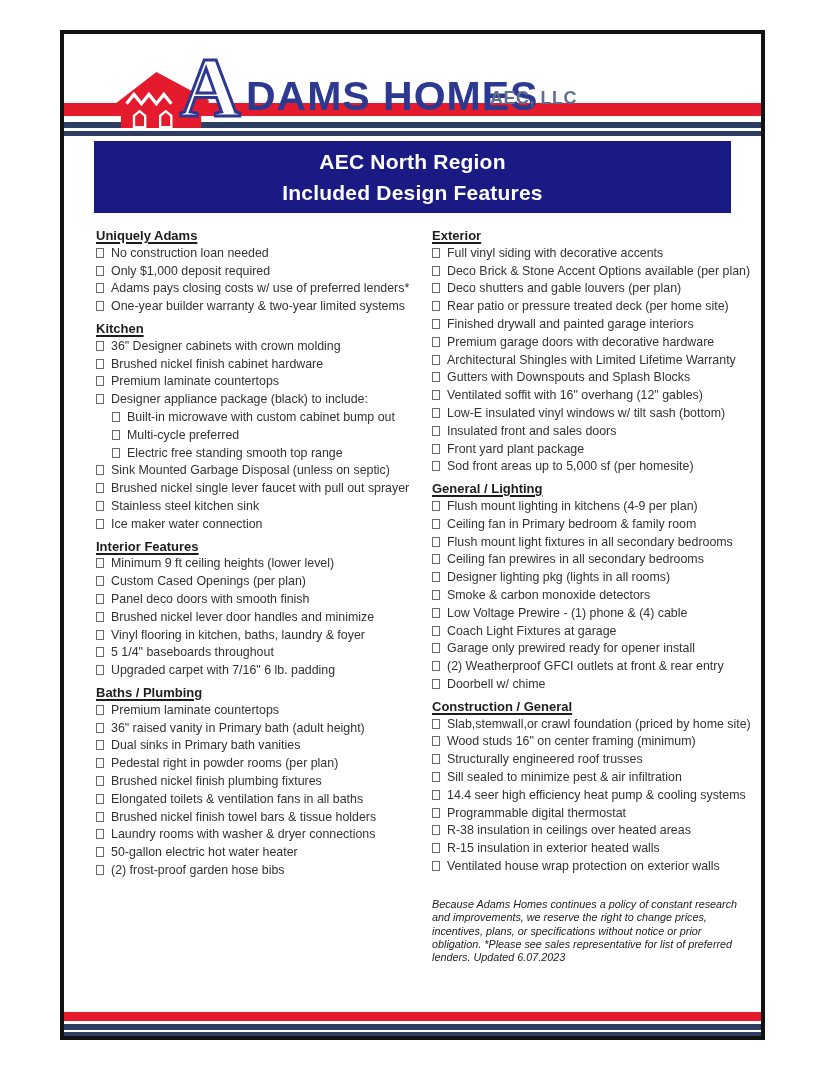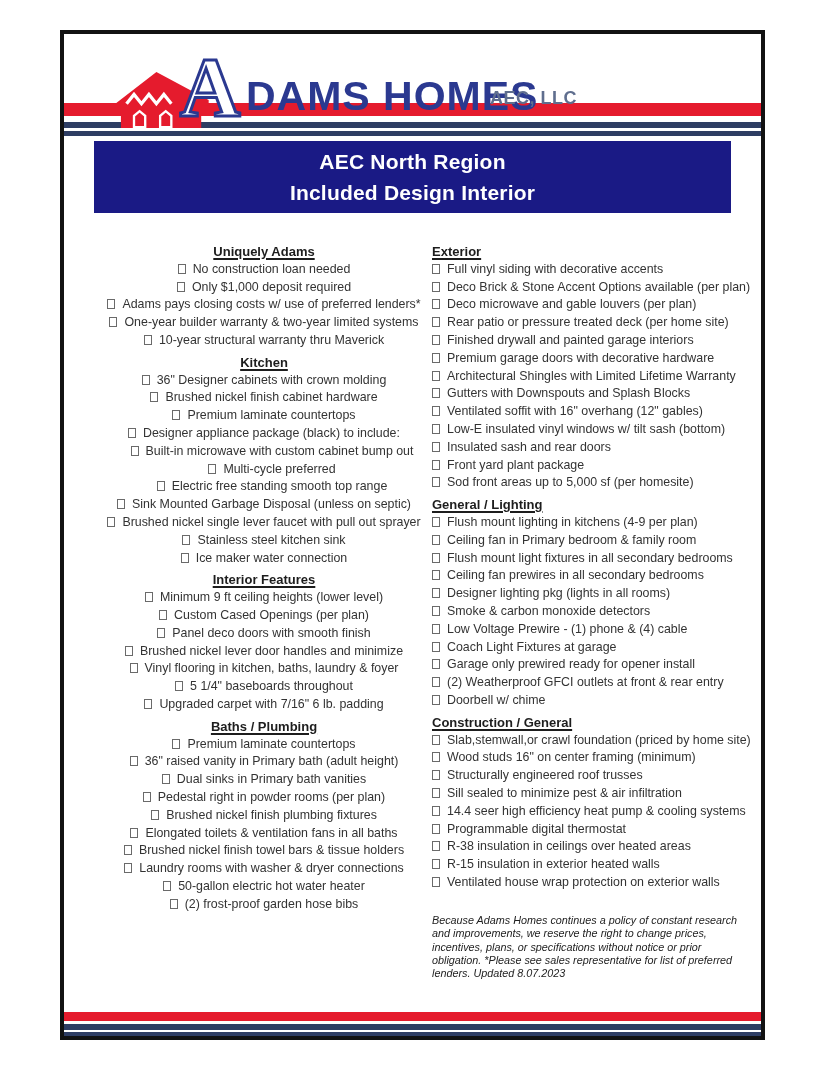--- a/index.html
+++ b/index.html
@@ -37,29 +37,29 @@
     font-size:41px;font-weight:bold;letter-spacing:1px;
     color:var(--logo-blue);line-height:1;
   }
   .brand-suffix{
     position:absolute;left:426px;top:55px;z-index:2;
     font-size:18px;font-weight:bold;letter-spacing:.5px;
     color:var(--suffix-gray);line-height:1;
   }
   
   .banner{
-    margin:5px 30px 16px 30px;height:72px;
+    margin:5px 30px 0 30px;height:72px;
     background:var(--navy-banner);
     color:#fff;text-align:center;
     padding-top:5px;
   }
   .banner div{font-size:21px;font-weight:bold;line-height:31px;letter-spacing:.2px;}
   
   .content{display:flex;padding:14px 0 0 32px;}
-  .col-left{width:336px;flex:none;text-align:center;}
+  .col-left{width:336px;flex:none;}
   .col-right{flex:1;padding-right:20px;}
   .feature-section{margin-top:4px;}
   .feature-section:first-child{margin-top:0;}
   .section-title{
     font-size:13px;font-weight:bold;color:#1d1d1d;
     line-height:17.8px;
     text-decoration:underline;
     text-decoration-thickness:1.5px;
     text-underline-offset:2px;
   }
@@ -100,32 +100,31 @@
     </svg>
     <div class="brand-name">DAMS HOMES</div>
     <div class="brand-suffix">AEC, LLC</div>
     <div class="stripe hdr-red"></div>
     <div class="stripe hdr-blue1"></div>
     <div class="stripe hdr-blue2"></div>
   </div>
 
   <div class="banner">
     <div>AEC North Region</div>
-    <div>Included Design Interior</div>
+    <div>Included Design Features</div>
   </div>
 
   <div class="content">
     <div class="col-left" id="col-left">
         <section class="feature-section">
           <h3 class="section-title">Uniquely Adams</h3>
           <div class="item"><span class="checkbox"></span><span>No construction loan needed</span></div>
           <div class="item"><span class="checkbox"></span><span>Only $1,000 deposit required</span></div>
           <div class="item"><span class="checkbox"></span><span>Adams pays closing costs w/ use of preferred lenders*</span></div>
           <div class="item"><span class="checkbox"></span><span>One-year builder warranty &amp; two-year limited systems</span></div>
-          <div class="item"><span class="checkbox"></span><span>10-year structural warranty thru Maverick</span></div>
         </section>
         <section class="feature-section">
           <h3 class="section-title">Kitchen</h3>
           <div class="item"><span class="checkbox"></span><span>36" Designer cabinets with crown molding</span></div>
           <div class="item"><span class="checkbox"></span><span>Brushed nickel finish cabinet hardware</span></div>
           <div class="item"><span class="checkbox"></span><span>Premium laminate countertops</span></div>
           <div class="item"><span class="checkbox"></span><span>Designer appliance package (black) to include:</span></div>
           <div class="item indent"><span class="checkbox"></span><span>Built-in microwave with custom cabinet bump out</span></div>
           <div class="item indent"><span class="checkbox"></span><span>Multi-cycle preferred</span></div>
           <div class="item indent"><span class="checkbox"></span><span>Electric free standing smooth top range</span></div>
@@ -157,29 +156,29 @@
           <div class="item"><span class="checkbox"></span><span>50-gallon electric hot water heater</span></div>
           <div class="item"><span class="checkbox"></span><span>(2) frost-proof garden hose bibs</span></div>
         </section>
       </div>
     <div class="col-right">
       <div id="col-right-sections">
           <section class="feature-section">
             <h3 class="section-title">Exterior</h3>
             <div class="item"><span class="checkbox"></span><span>Full vinyl siding with decorative accents</span></div>
             <div class="item"><span class="checkbox"></span><span>Deco Brick &amp; Stone Accent Options available (per plan)</span></div>
-            <div class="item"><span class="checkbox"></span><span>Deco microwave and gable louvers (per plan)</span></div>
+            <div class="item"><span class="checkbox"></span><span>Deco shutters and gable louvers (per plan)</span></div>
             <div class="item"><span class="checkbox"></span><span>Rear patio or pressure treated deck (per home site)</span></div>
             <div class="item"><span class="checkbox"></span><span>Finished drywall and painted garage interiors</span></div>
             <div class="item"><span class="checkbox"></span><span>Premium garage doors with decorative hardware</span></div>
             <div class="item"><span class="checkbox"></span><span>Architectural Shingles with Limited Lifetime Warranty</span></div>
             <div class="item"><span class="checkbox"></span><span>Gutters with Downspouts and Splash Blocks</span></div>
             <div class="item"><span class="checkbox"></span><span>Ventilated soffit with 16" overhang (12" gables)</span></div>
             <div class="item"><span class="checkbox"></span><span>Low-E insulated vinyl windows w/ tilt sash (bottom)</span></div>
-            <div class="item"><span class="checkbox"></span><span>Insulated sash and rear doors</span></div>
+            <div class="item"><span class="checkbox"></span><span>Insulated front and sales doors</span></div>
             <div class="item"><span class="checkbox"></span><span>Front yard plant package</span></div>
             <div class="item"><span class="checkbox"></span><span>Sod front areas up to 5,000 sf (per homesite)</span></div>
           </section>
           <section class="feature-section">
             <h3 class="section-title">General / Lighting</h3>
             <div class="item"><span class="checkbox"></span><span>Flush mount lighting in kitchens (4-9 per plan)</span></div>
             <div class="item"><span class="checkbox"></span><span>Ceiling fan in Primary bedroom &amp; family room</span></div>
             <div class="item"><span class="checkbox"></span><span>Flush mount light fixtures in all secondary bedrooms</span></div>
             <div class="item"><span class="checkbox"></span><span>Ceiling fan prewires in all secondary bedrooms</span></div>
             <div class="item"><span class="checkbox"></span><span>Designer lighting pkg (lights in all rooms)</span></div>
@@ -196,21 +195,21 @@
             <div class="item"><span class="checkbox"></span><span>Wood studs 16" on center framing (minimum)</span></div>
             <div class="item"><span class="checkbox"></span><span>Structurally engineered roof trusses</span></div>
             <div class="item"><span class="checkbox"></span><span>Sill sealed to minimize pest &amp; air infiltration</span></div>
             <div class="item"><span class="checkbox"></span><span>14.4 seer high efficiency heat pump &amp; cooling systems</span></div>
             <div class="item"><span class="checkbox"></span><span>Programmable digital thermostat</span></div>
             <div class="item"><span class="checkbox"></span><span>R-38 insulation in ceilings over heated areas</span></div>
             <div class="item"><span class="checkbox"></span><span>R-15 insulation in exterior heated walls</span></div>
             <div class="item"><span class="checkbox"></span><span>Ventilated house wrap protection on exterior walls</span></div>
           </section>
         </div>
-      <p class="disclaimer">Because Adams Homes continues a policy of constant research and improvements, we reserve the right to change prices, incentives, plans, or specifications without notice or prior obligation. *Please see sales representative for list of preferred lenders. Updated 8.07.2023</p>
+      <p class="disclaimer">Because Adams Homes continues a policy of constant research and improvements, we reserve the right to change prices, incentives, plans, or specifications without notice or prior obligation. *Please see sales representative for list of preferred lenders. Updated 6.07.2023</p>
     </div>
   </div>
 
   <div class="stripe ftr-red"></div>
   <div class="stripe ftr-blue1"></div>
   <div class="stripe ftr-blue2"></div>
 
 </div>
 
 </body></html>

